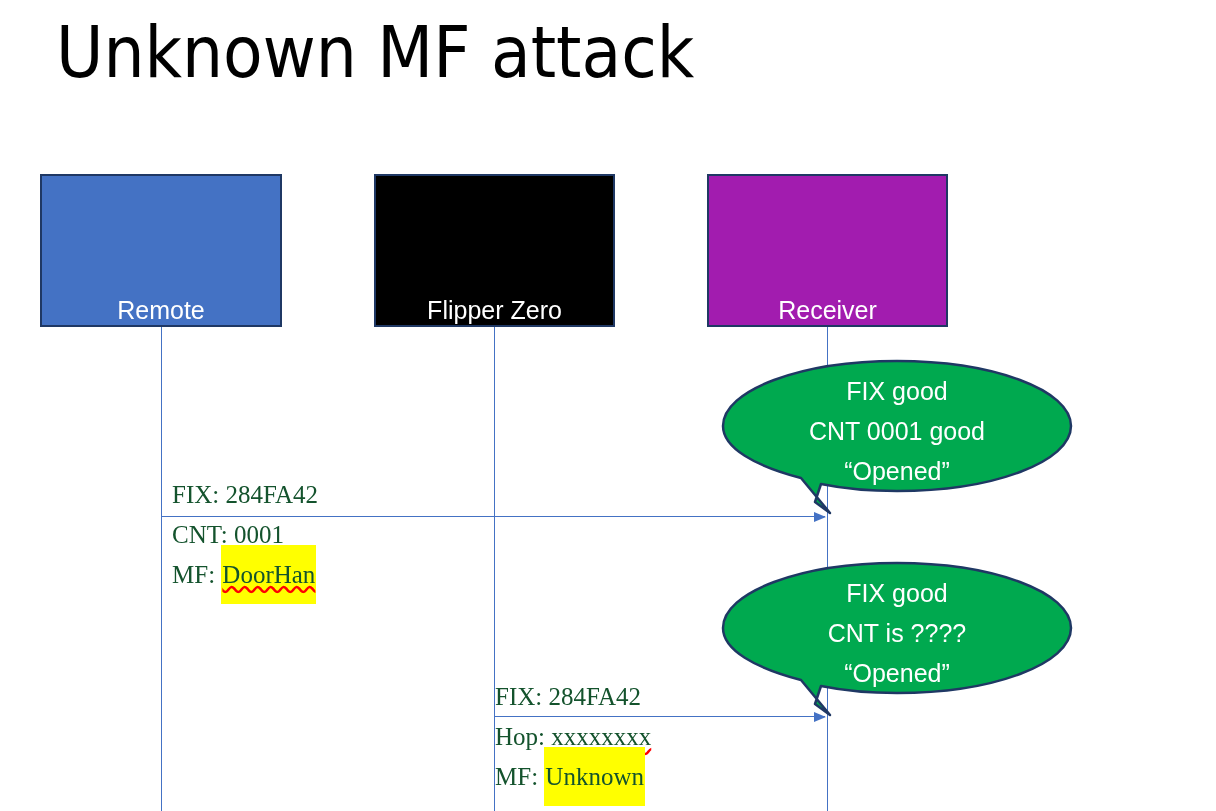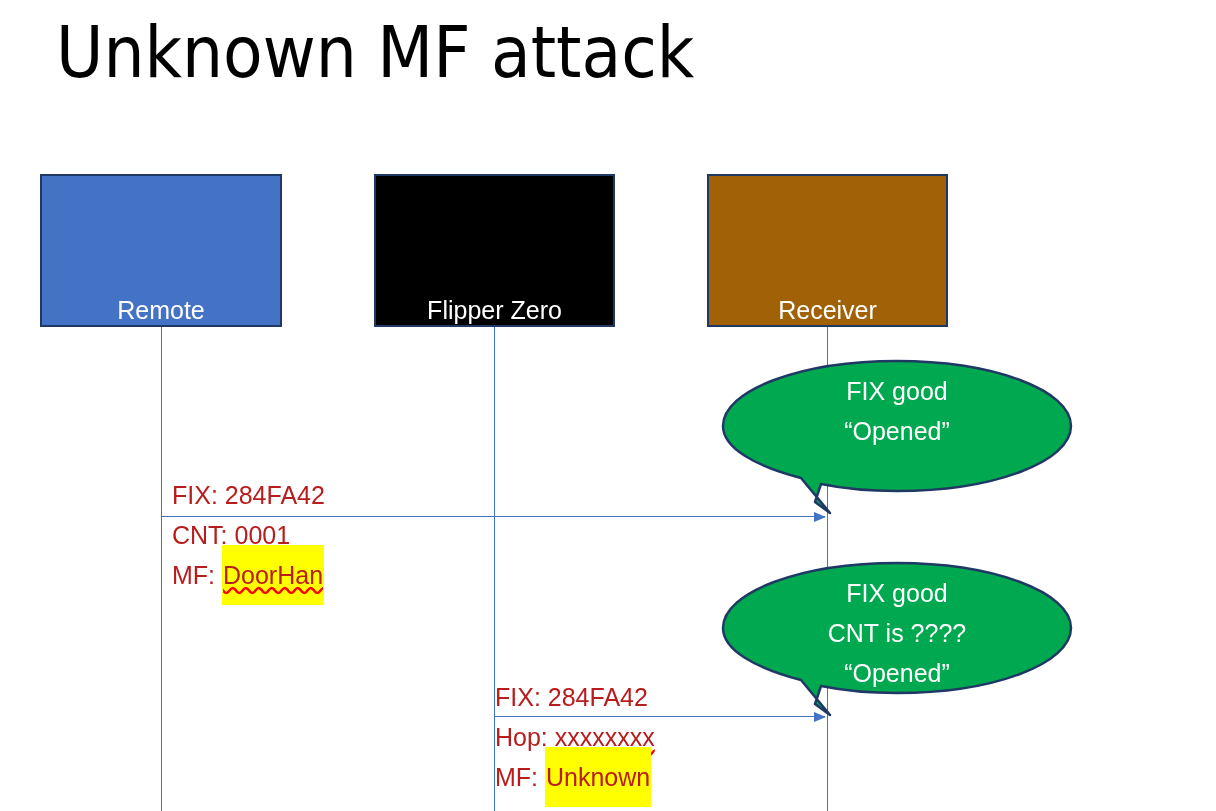--- a/index.html
+++ b/index.html
@@ -59,21 +59,21 @@
     align-items: flex-end;
     justify-content: center;
     color: #ffffff;
     font-size: 25px;
     font-weight: 400;
     line-height: 30px;
     text-align: center;
   }
   #actor-remote   { left: 40px;  width: 242px; background: #4472C4; }
   #actor-flipper  { left: 374px; width: 241px; background: #000000; }
-  #actor-receiver { left: 707px; width: 241px; background: #a16207; }
+  #actor-receiver { left: 707px; width: 241px; background: #a21caf; }
 
   
   .msg-arrow {
     position: absolute;
     height: 0;
     border-top: 1.6px solid #4472C4;
   }
   #arrow-1 { left: 161px; width: 664px; top: 516px; }
   #arrow-2 { left: 494px; width: 331px; top: 716px; }
   .msg-arrow .arrow-head {
@@ -85,22 +85,23 @@
     border-left: 12px solid #4472C4;
     border-top: 5.5px solid transparent;
     border-bottom: 5.5px solid transparent;
   }
 
   
   .msg-label {
     position: absolute;
     font-size: 25px;
     line-height: 40px;
-    color: #b91c1c;
+    color: #14532d;
     white-space: nowrap;
+    font-family: Liberation Serif, serif;
   }
   #msg-label-1 { left: 172px; top: 475px; }
   #msg-label-2 { left: 495px; top: 677px; }
   .msg-label .line { display: block; height: 40px; }
 
   .hl {
     background: #FFFF00;
     padding: 16px 1px;
   }
   
@@ -185,20 +186,21 @@
       <path d="M 174 0
                C 270 0 348 29 348 65
                C 348 101 270 130 174 130
                C 146 130 120 127.5 98 123
                L 92 141 L 107 152 L 78 117
                C 32 105 0 87 0 65
                C 0 29 78 0 174 0 Z" fill="#00A94F" stroke="#1F3864" stroke-width="2.5" stroke-linejoin="round"></path>
     </svg>
     <div class="callout-text">
       <span>FIX good</span>
+      <span>CNT 0001 good</span>
       <span>“Opened”</span>
     </div>
   </div>
 
   <div id="callout-2" class="callout">
     <svg viewBox="0 0 348 160">
       <path d="M 174 0
                C 270 0 348 29 348 65
                C 348 101 270 130 174 130
                C 146 130 120 127.5 98 123

